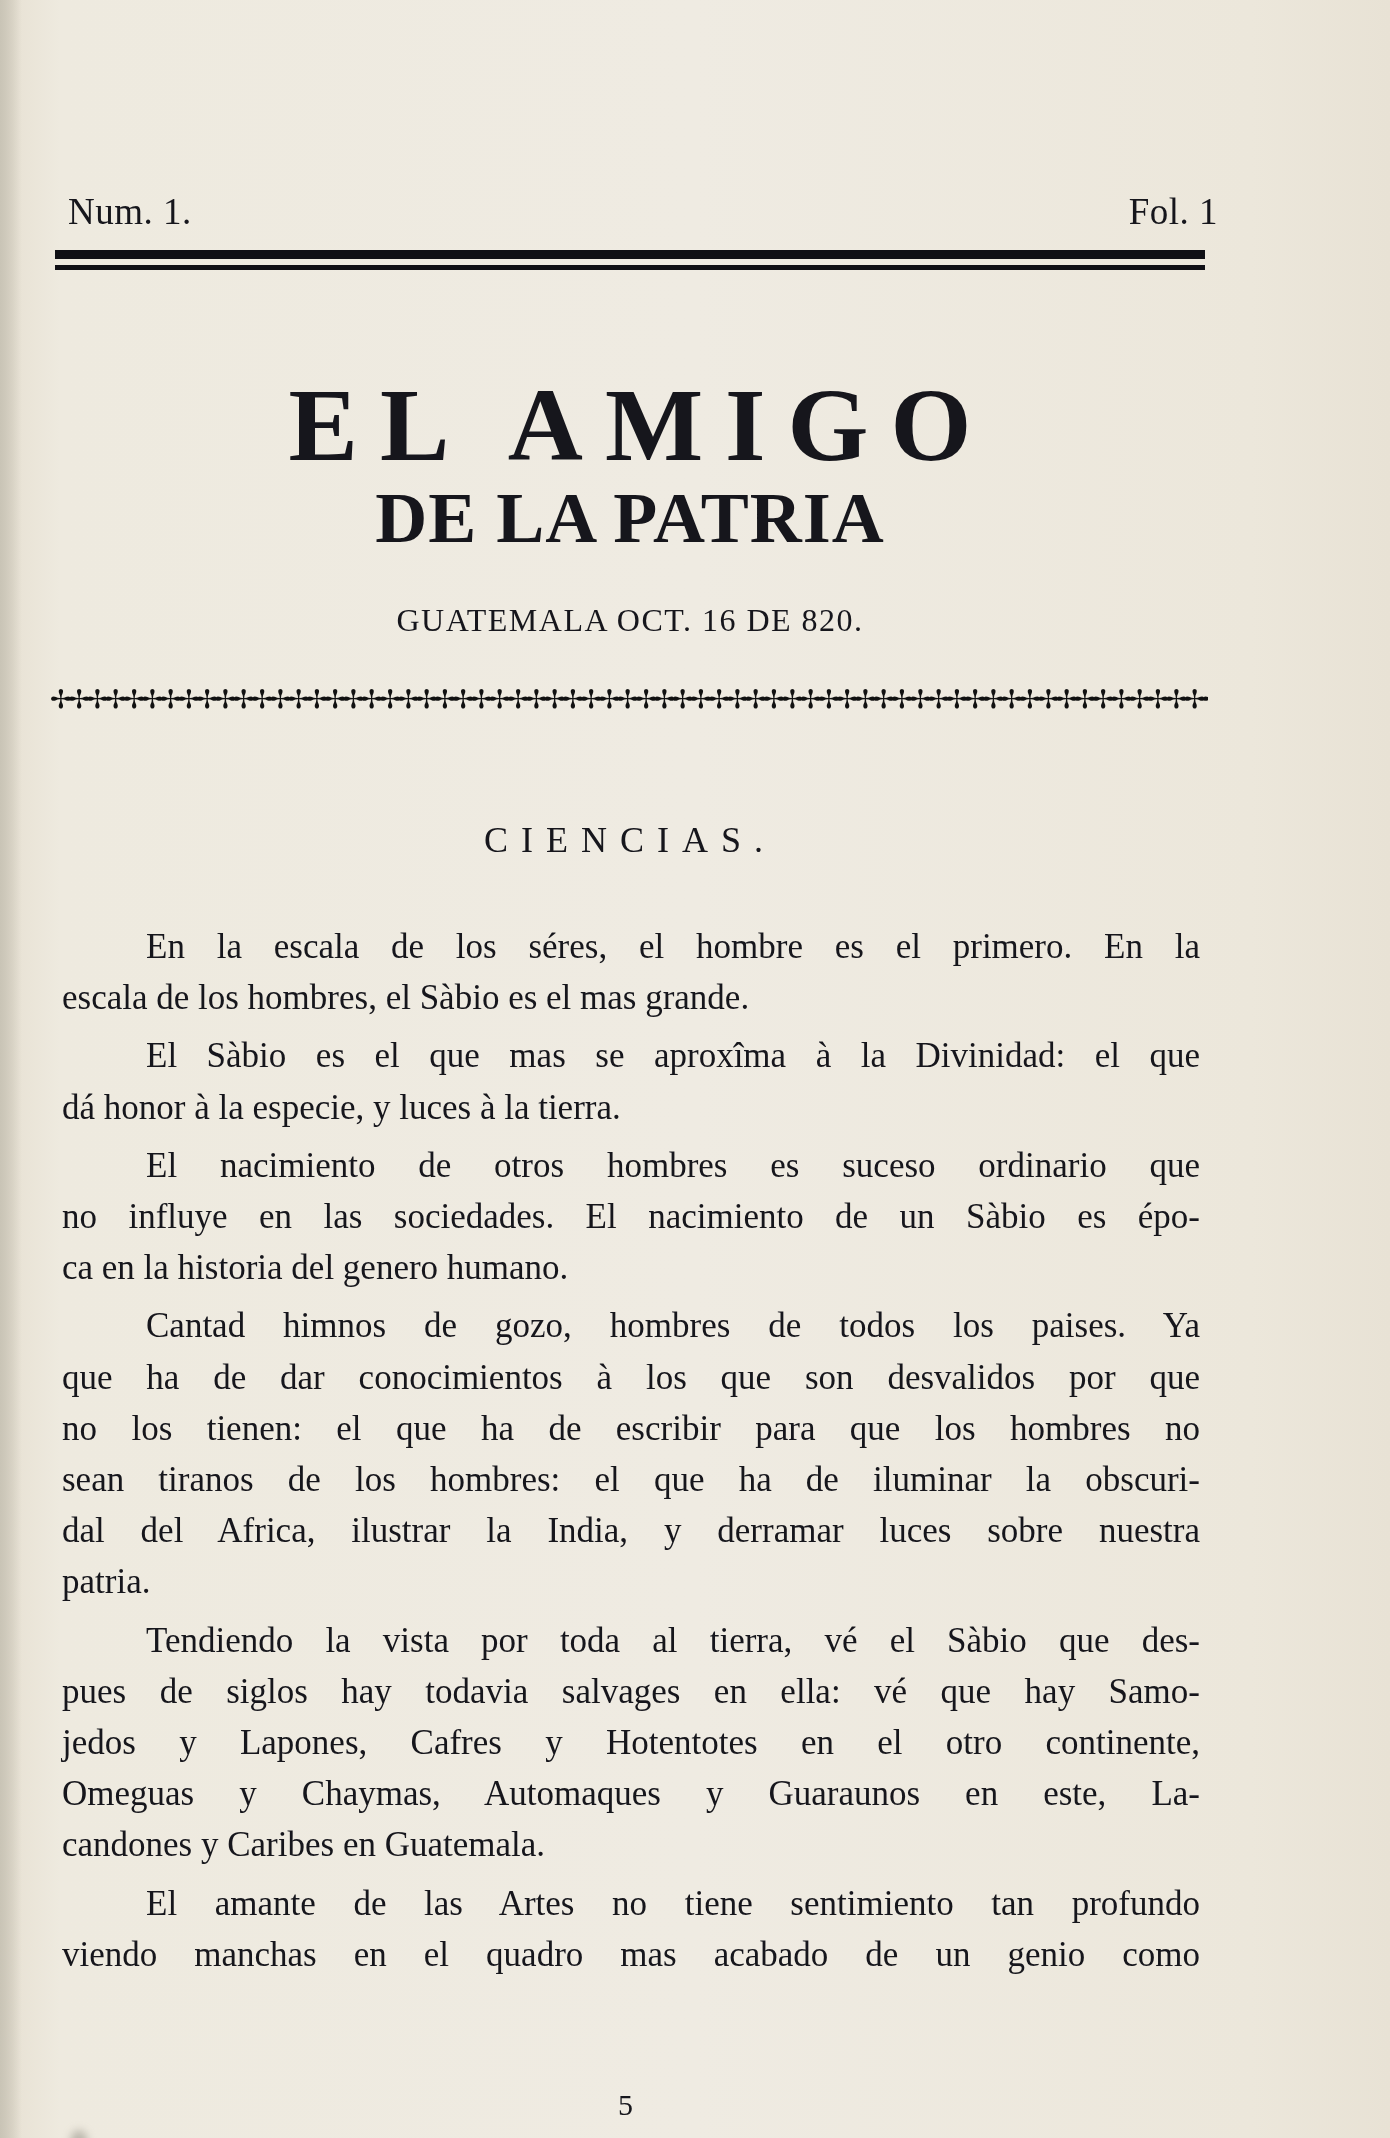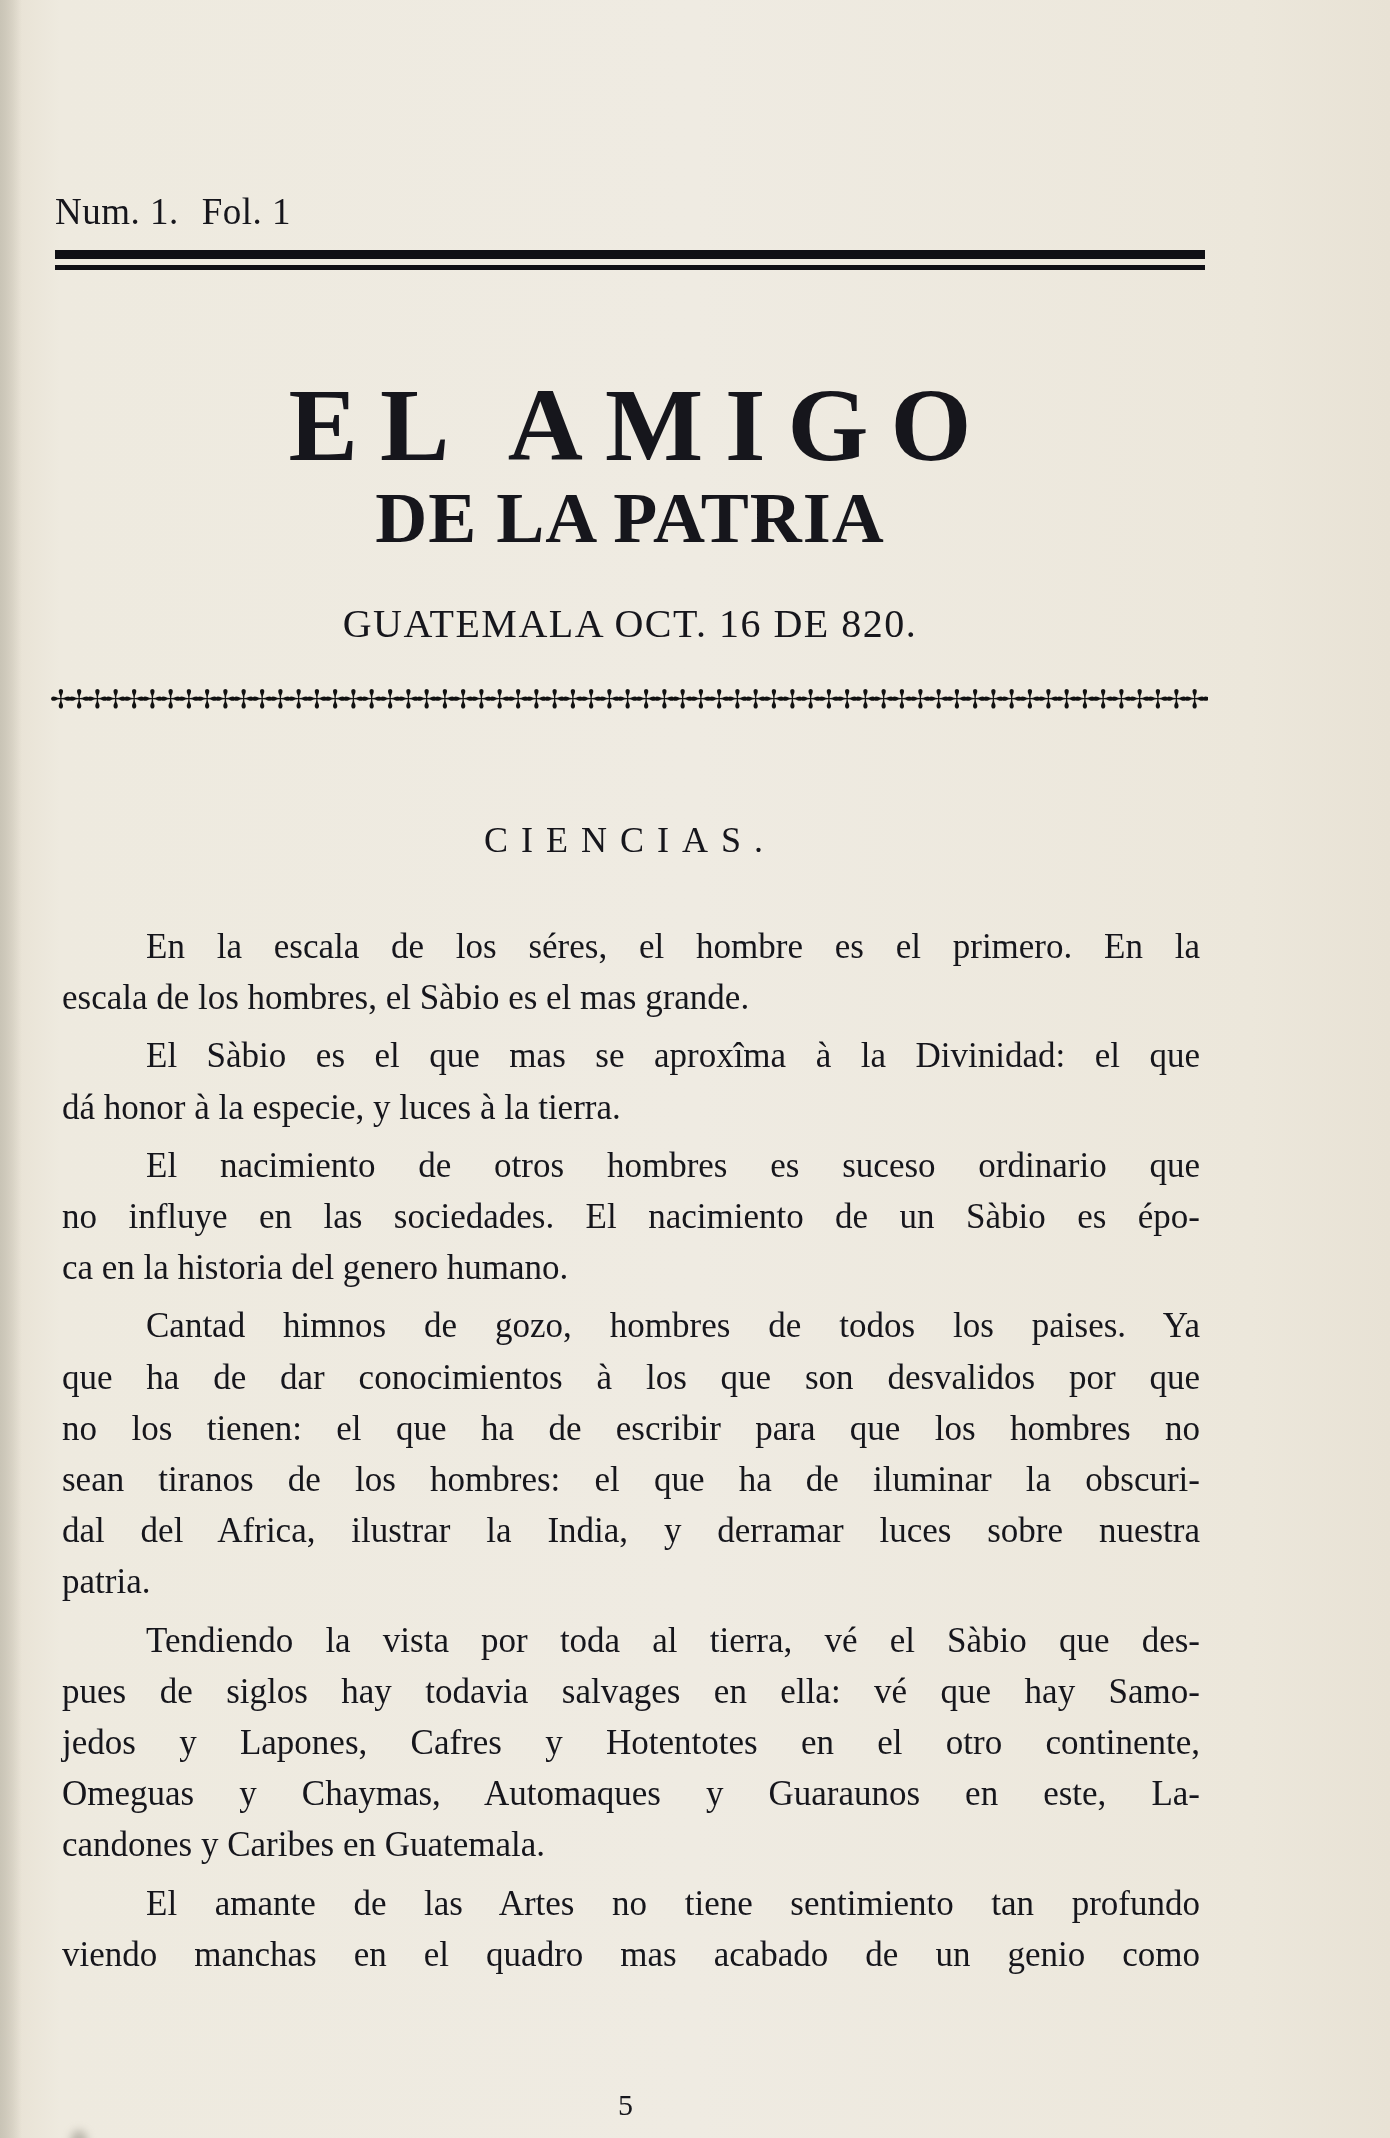--- a/index.html
+++ b/index.html
@@ -4,40 +4,40 @@
 <style>
   html, body { margin: 0; padding: 0; }
   body {
     width: 1390px; height: 2138px; overflow: hidden; position: relative;
     background: linear-gradient(90deg, #dcd6c8 0px, #e9e3d6 20px, #eeeadf 60px, #efebe2 50%, #ece7db 90%, #e8e2d5 100%);
     font-family: "Liberation Serif", "DejaVu Serif", serif;
     color: #16161c;
   }
   .page { position: absolute; left: 0; top: 0; width: 1390px; height: 2138px; }
   .header-row {
-    position: absolute; left: 55px; top: 190px; width: 1150px;
-    display: flex; align-items: baseline;
-    font-size: 37px; letter-spacing: 0.5px; gap: 23px;
+    position: absolute; left: 68px; top: 190px; width: 1150px;
+    display: flex; justify-content: space-between; align-items: baseline;
+    font-size: 37px; letter-spacing: 0.5px;
   }
   .double-rule { position: absolute; left: 55px; top: 250px; width: 1150px; }
   .double-rule .thick { height: 9px; background: #101015; }
   .double-rule .gap { height: 6px; }
   .double-rule .thin { height: 5px; background: #101015; }
   .masthead-title {
     position: absolute; left: 0; width: 1260px; top: 335px; text-align: center;
     font-size: 104px; font-weight: bold; letter-spacing: 22px; line-height: 1;
     padding-left: 22px; box-sizing: border-box; margin-top: 38px;
   }
   .masthead-subtitle {
     position: absolute; left: 0; width: 1260px; top: 482px; text-align: center;
     font-size: 72px; font-weight: bold; letter-spacing: 1px; line-height: 1;
   }
   .dateline {
     position: absolute; left: 0; width: 1260px; top: 604px; text-align: center;
-    font-size: 40px; letter-spacing: 1.5px; line-height: 1;
+    font-size: 32px; letter-spacing: 1.5px; line-height: 1;
   }
   .ornament {
     position: absolute; left: 50px; top: 684px; width: 1158px; height: 30px;
     overflow: hidden; white-space: nowrap;
     font-size: 26px; line-height: 30px; letter-spacing: -3.5px; color: #111;
     font-family: "DejaVu Sans", sans-serif; font-weight: bold;
   }
   .section-heading {
     position: absolute; left: 0; width: 1260px; top: 822px; text-align: center;
     font-size: 36px; letter-spacing: 13px; line-height: 1;

